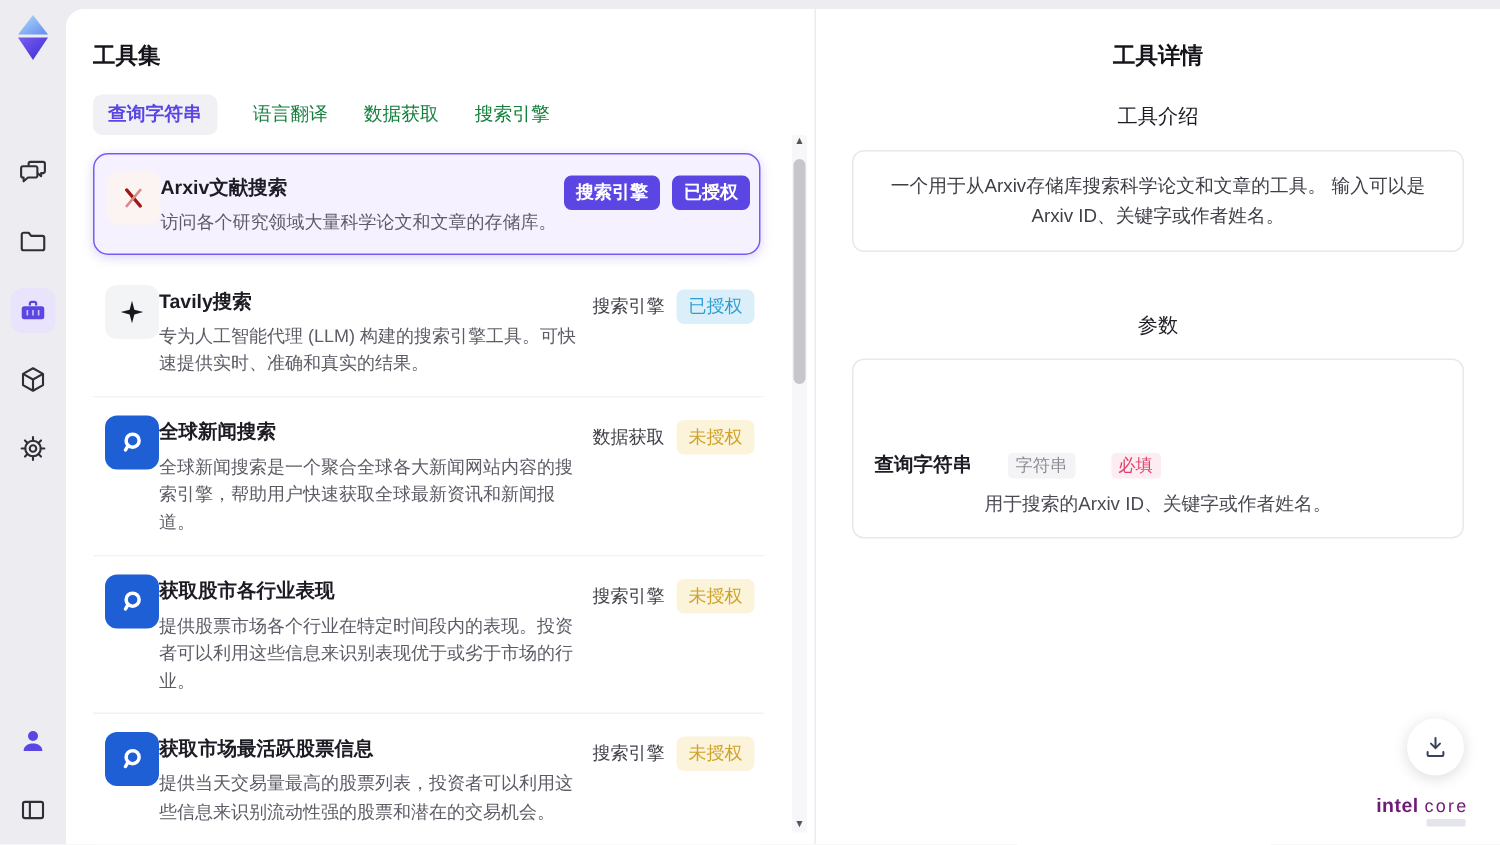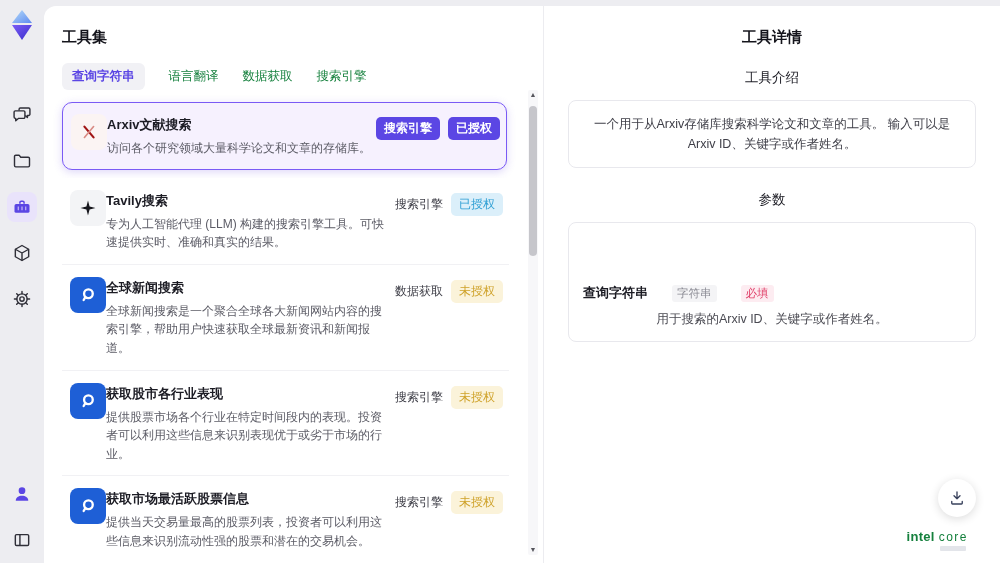--- a/index.html
+++ b/index.html
@@ -69,34 +69,34 @@
   .scrollbar { position:absolute; right:5px; top:84px; bottom:8px; width:10px; background:#f7f7f9; border-radius:2px; }
   .sb-arrow { position:absolute; left:0; width:10px; height:10px; font-size:7px; line-height:10px; text-align:center; color:#55555c; cursor:pointer; }
   .sb-arrow.up { top:0; } .sb-arrow.down { bottom:0; }
   .sb-thumb { position:absolute; left:1px; top:16px; width:8px; height:150px; background:#c6c6cb; border-radius:4px; cursor:grab; }
   
   .detail-panel { flex:1; padding:16px 24px;text-align:center; }
   .detail-title { font-size:15px; font-weight:700; margin:6px 0 22px; color:#15151c; }
   .section-h { font-size:13.5px; font-weight:400; margin:0 0 13px; color:#1c1c24; }
   .info-box {
     border:1px solid #e8e8ed; border-radius:8px; padding:13px 14px;
-    font-size:12.5px; color:#3e3e47; line-height:1.6; margin-bottom:23px;
+    font-size:12.5px; color:#3e3e47; line-height:1.6; margin-bottom:40px;
   }
   .param-box { border:1px solid #e8e8ed; border-radius:8px; padding:13px 14px; }
   .param-head { display:flex; align-items:center; gap:24px;margin-top:48px; }
   .param-name { font-size:13px; font-weight:700; color:#1c1c24; }
   .param-type { font-size:11.5px; color:#8b8b94; background:#f4f4f6; padding:1px 5px; border-radius:3px; }
   .param-req { font-size:11.5px; color:#e0406a; background:#fdecf1; padding:1px 5px; border-radius:3px; }
   .param-desc { margin-top:9px; font-size:12.5px; color:#4a4a52; }
   
   .fab {
     position:absolute; right:24px; bottom:46px; width:38px; height:38px; border-radius:50%;
     background:#fff; box-shadow:0 2px 10px rgba(0,0,0,.14); display:grid; place-items:center; cursor:pointer;
   }
-  .brand { position:absolute; right:32px; bottom:12px; text-align:right; color:#15803d; }
+  .brand { position:absolute; right:21px; bottom:12px; text-align:right; color:#701a75; }
   .brand-line { font-size:13px; letter-spacing:.3px; }
   .brand-line .b1 { font-weight:700; }
   .brand-line .b2 { font-weight:400; letter-spacing:1.5px; font-size:12px; }
   .brand-bar { width:26px; height:5px; background:#e3e5ea; border-radius:1px; margin:2px 2px 0 auto; }
 </style>
 </head>
 <body>
 
 <div class="rail">
   <svg class="logo" viewBox="0 0 30 34">

